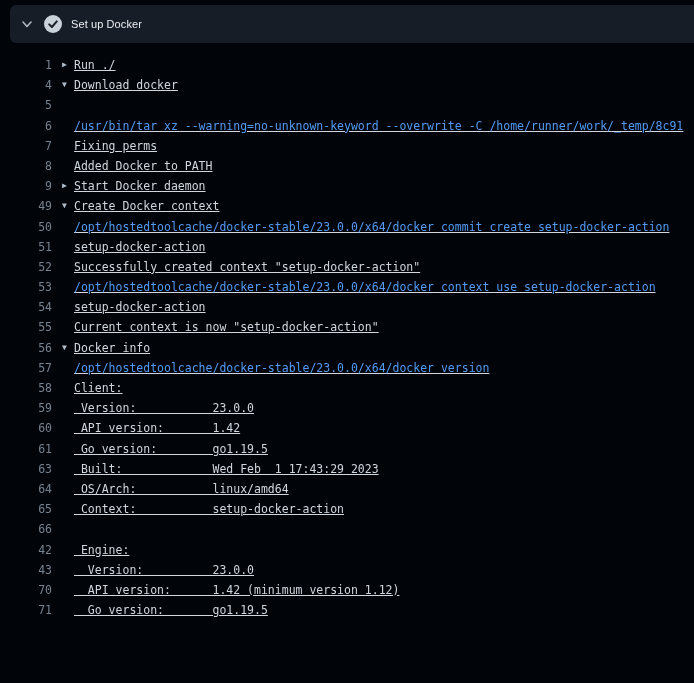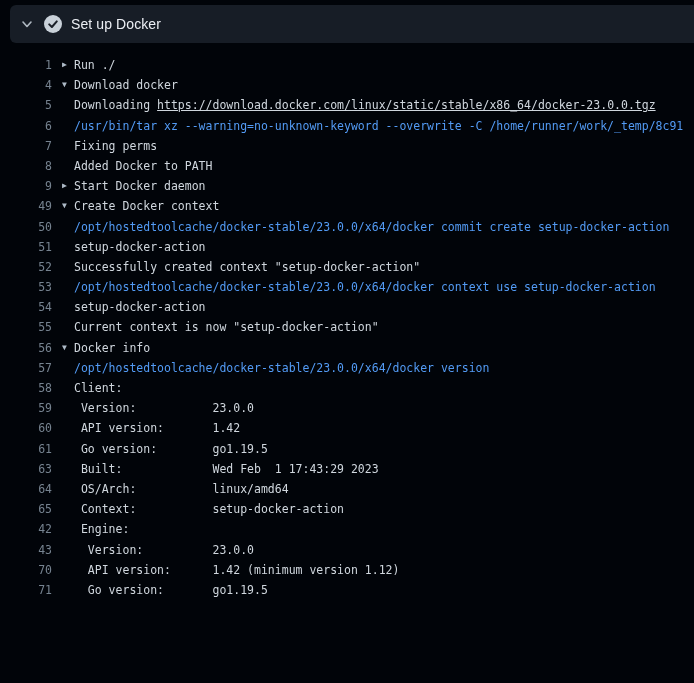--- a/index.html
+++ b/index.html
@@ -17,21 +17,21 @@
     border-radius:6px 0 0 6px;
     display:flex;align-items:center;
     padding-left:11px;
     cursor:pointer;
   }
   .chev{width:12px;height:12px;flex:none;display:block;}
   .status{width:18px;height:18px;flex:none;margin-left:11px;display:block;}
   .step-title{
     margin-left:9px;
     color:#eceff4;
-    font-size:14px;
+    font-size:11px;
     font-weight:500;
     letter-spacing:.1px;
   }
   
   .log{
     padding-top:12px;
     font-family:"DejaVu Sans Mono","Liberation Mono",monospace;
     font-size:11.5px;
   }
   .line{
@@ -49,21 +49,21 @@
     user-select:none;
   }
   .marker{
     width:12px;flex:none;
     margin-left:10px;
     font-size:8px;
     line-height:20.2px;
     color:#adbac7;
     text-align:left;
   }
-  .txt{flex:none;color:#d0d7de;}
+  .txt{flex:none;color:#d0d7de;text-decoration:underline;}
   .line.group{cursor:pointer;}
   .txt .cmd{color:#539bf5;}
   .txt .lnk{color:#d0d7de;text-decoration:underline;cursor:pointer;}
 </style>
 </head>
 <body>
 
 <div class="step-header">
   <svg class="chev" viewBox="0 0 12 12">
     <polyline points="2,4 6,8.5 10,4" fill="none" stroke="#afb8c1" stroke-width="1.6" stroke-linecap="round" stroke-linejoin="round"></polyline>
@@ -71,38 +71,39 @@
   <svg class="status" viewBox="0 0 18 18">
     <circle cx="9" cy="9" r="9" fill="#c9d1d9"></circle>
     <polyline points="5.2,9.4 7.9,12 12.8,6.4" fill="none" stroke="#1b2028" stroke-width="2" stroke-linecap="round" stroke-linejoin="round"></polyline>
   </svg>
   <span class="step-title">Set up Docker</span>
 </div>
 
 <div class="log">
     <div class="line group"><span class="num">1</span><span class="marker">▶</span><span class="txt"><span>Run ./</span></span></div>
     <div class="line group"><span class="num">4</span><span class="marker">▼</span><span class="txt"><span>Download docker</span></span></div>
-    <div class="line"><span class="num">5</span><span class="marker"></span><span class="txt"><span>Downloading </span><span class="lnk">https://download.docker.com/linux/static/stable/x86_64/docker-23.0.0.tgz</span></span></div>
+    <div class="line"><span class="num">5</span><span class="marker"></span></div>
     <div class="line"><span class="num">6</span><span class="marker"></span><span class="txt"><span class="cmd">/usr/bin/tar xz --warning=no-unknown-keyword --overwrite -C /home/runner/work/_temp/8c91</span></span></div>
     <div class="line"><span class="num">7</span><span class="marker"></span><span class="txt"><span>Fixing perms</span></span></div>
     <div class="line"><span class="num">8</span><span class="marker"></span><span class="txt"><span>Added Docker to PATH</span></span></div>
     <div class="line group"><span class="num">9</span><span class="marker">▶</span><span class="txt"><span>Start Docker daemon</span></span></div>
     <div class="line group"><span class="num">49</span><span class="marker">▼</span><span class="txt"><span>Create Docker context</span></span></div>
     <div class="line"><span class="num">50</span><span class="marker"></span><span class="txt"><span class="cmd">/opt/hostedtoolcache/docker-stable/23.0.0/x64/docker commit create setup-docker-action</span></span></div>
     <div class="line"><span class="num">51</span><span class="marker"></span><span class="txt"><span>setup-docker-action</span></span></div>
     <div class="line"><span class="num">52</span><span class="marker"></span><span class="txt"><span>Successfully created context "setup-docker-action"</span></span></div>
     <div class="line"><span class="num">53</span><span class="marker"></span><span class="txt"><span class="cmd">/opt/hostedtoolcache/docker-stable/23.0.0/x64/docker context use setup-docker-action</span></span></div>
     <div class="line"><span class="num">54</span><span class="marker"></span><span class="txt"><span>setup-docker-action</span></span></div>
     <div class="line"><span class="num">55</span><span class="marker"></span><span class="txt"><span>Current context is now "setup-docker-action"</span></span></div>
     <div class="line group"><span class="num">56</span><span class="marker">▼</span><span class="txt"><span>Docker info</span></span></div>
     <div class="line"><span class="num">57</span><span class="marker"></span><span class="txt"><span class="cmd">/opt/hostedtoolcache/docker-stable/23.0.0/x64/docker version</span></span></div>
     <div class="line"><span class="num">58</span><span class="marker"></span><span class="txt"><span>Client:</span></span></div>
     <div class="line"><span class="num">59</span><span class="marker"></span><span class="txt"><span> Version:           23.0.0</span></span></div>
     <div class="line"><span class="num">60</span><span class="marker"></span><span class="txt"><span> API version:       1.42</span></span></div>
     <div class="line"><span class="num">61</span><span class="marker"></span><span class="txt"><span> Go version:        go1.19.5</span></span></div>
     <div class="line"><span class="num">63</span><span class="marker"></span><span class="txt"><span> Built:             Wed Feb  1 17:43:29 2023</span></span></div>
     <div class="line"><span class="num">64</span><span class="marker"></span><span class="txt"><span> OS/Arch:           linux/amd64</span></span></div>
     <div class="line"><span class="num">65</span><span class="marker"></span><span class="txt"><span> Context:           setup-docker-action</span></span></div>
+    <div class="line"><span class="num">66</span><span class="marker"></span><span class="txt"><span></span></span></div>
     <div class="line"><span class="num">42</span><span class="marker"></span><span class="txt"><span> Engine:</span></span></div>
     <div class="line"><span class="num">43</span><span class="marker"></span><span class="txt"><span>  Version:          23.0.0</span></span></div>
     <div class="line"><span class="num">70</span><span class="marker"></span><span class="txt"><span>  API version:      1.42 (minimum version 1.12)</span></span></div>
     <div class="line"><span class="num">71</span><span class="marker"></span><span class="txt"><span>  Go version:       go1.19.5</span></span></div>
   </div>
 
 </body></html>

